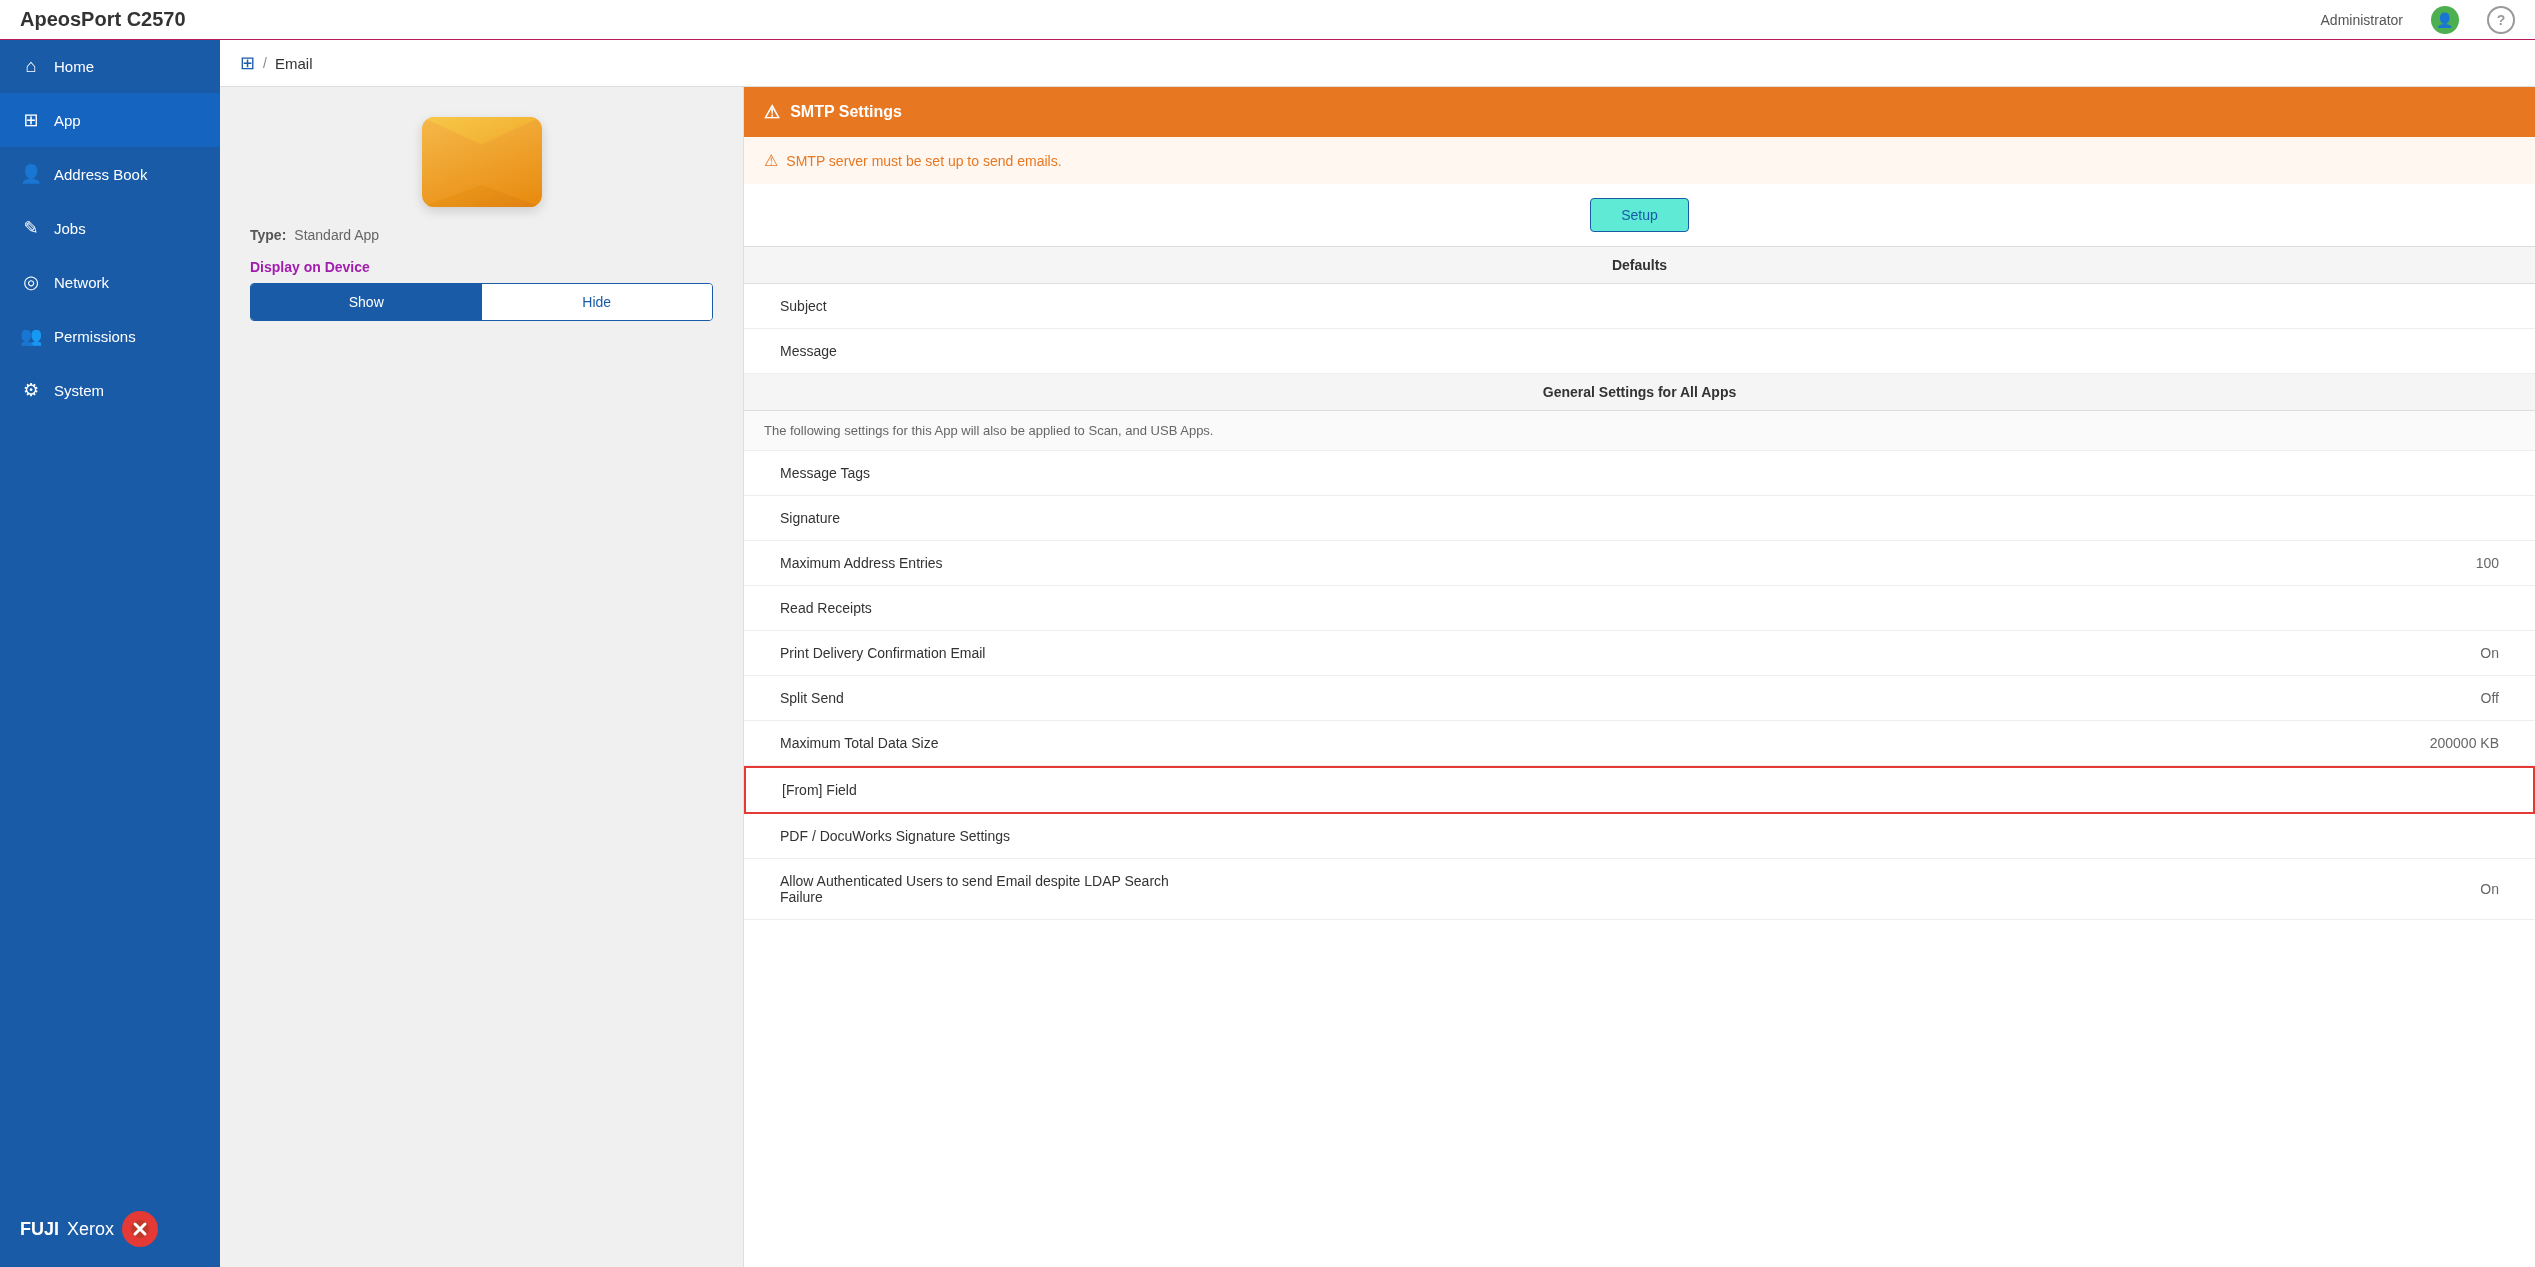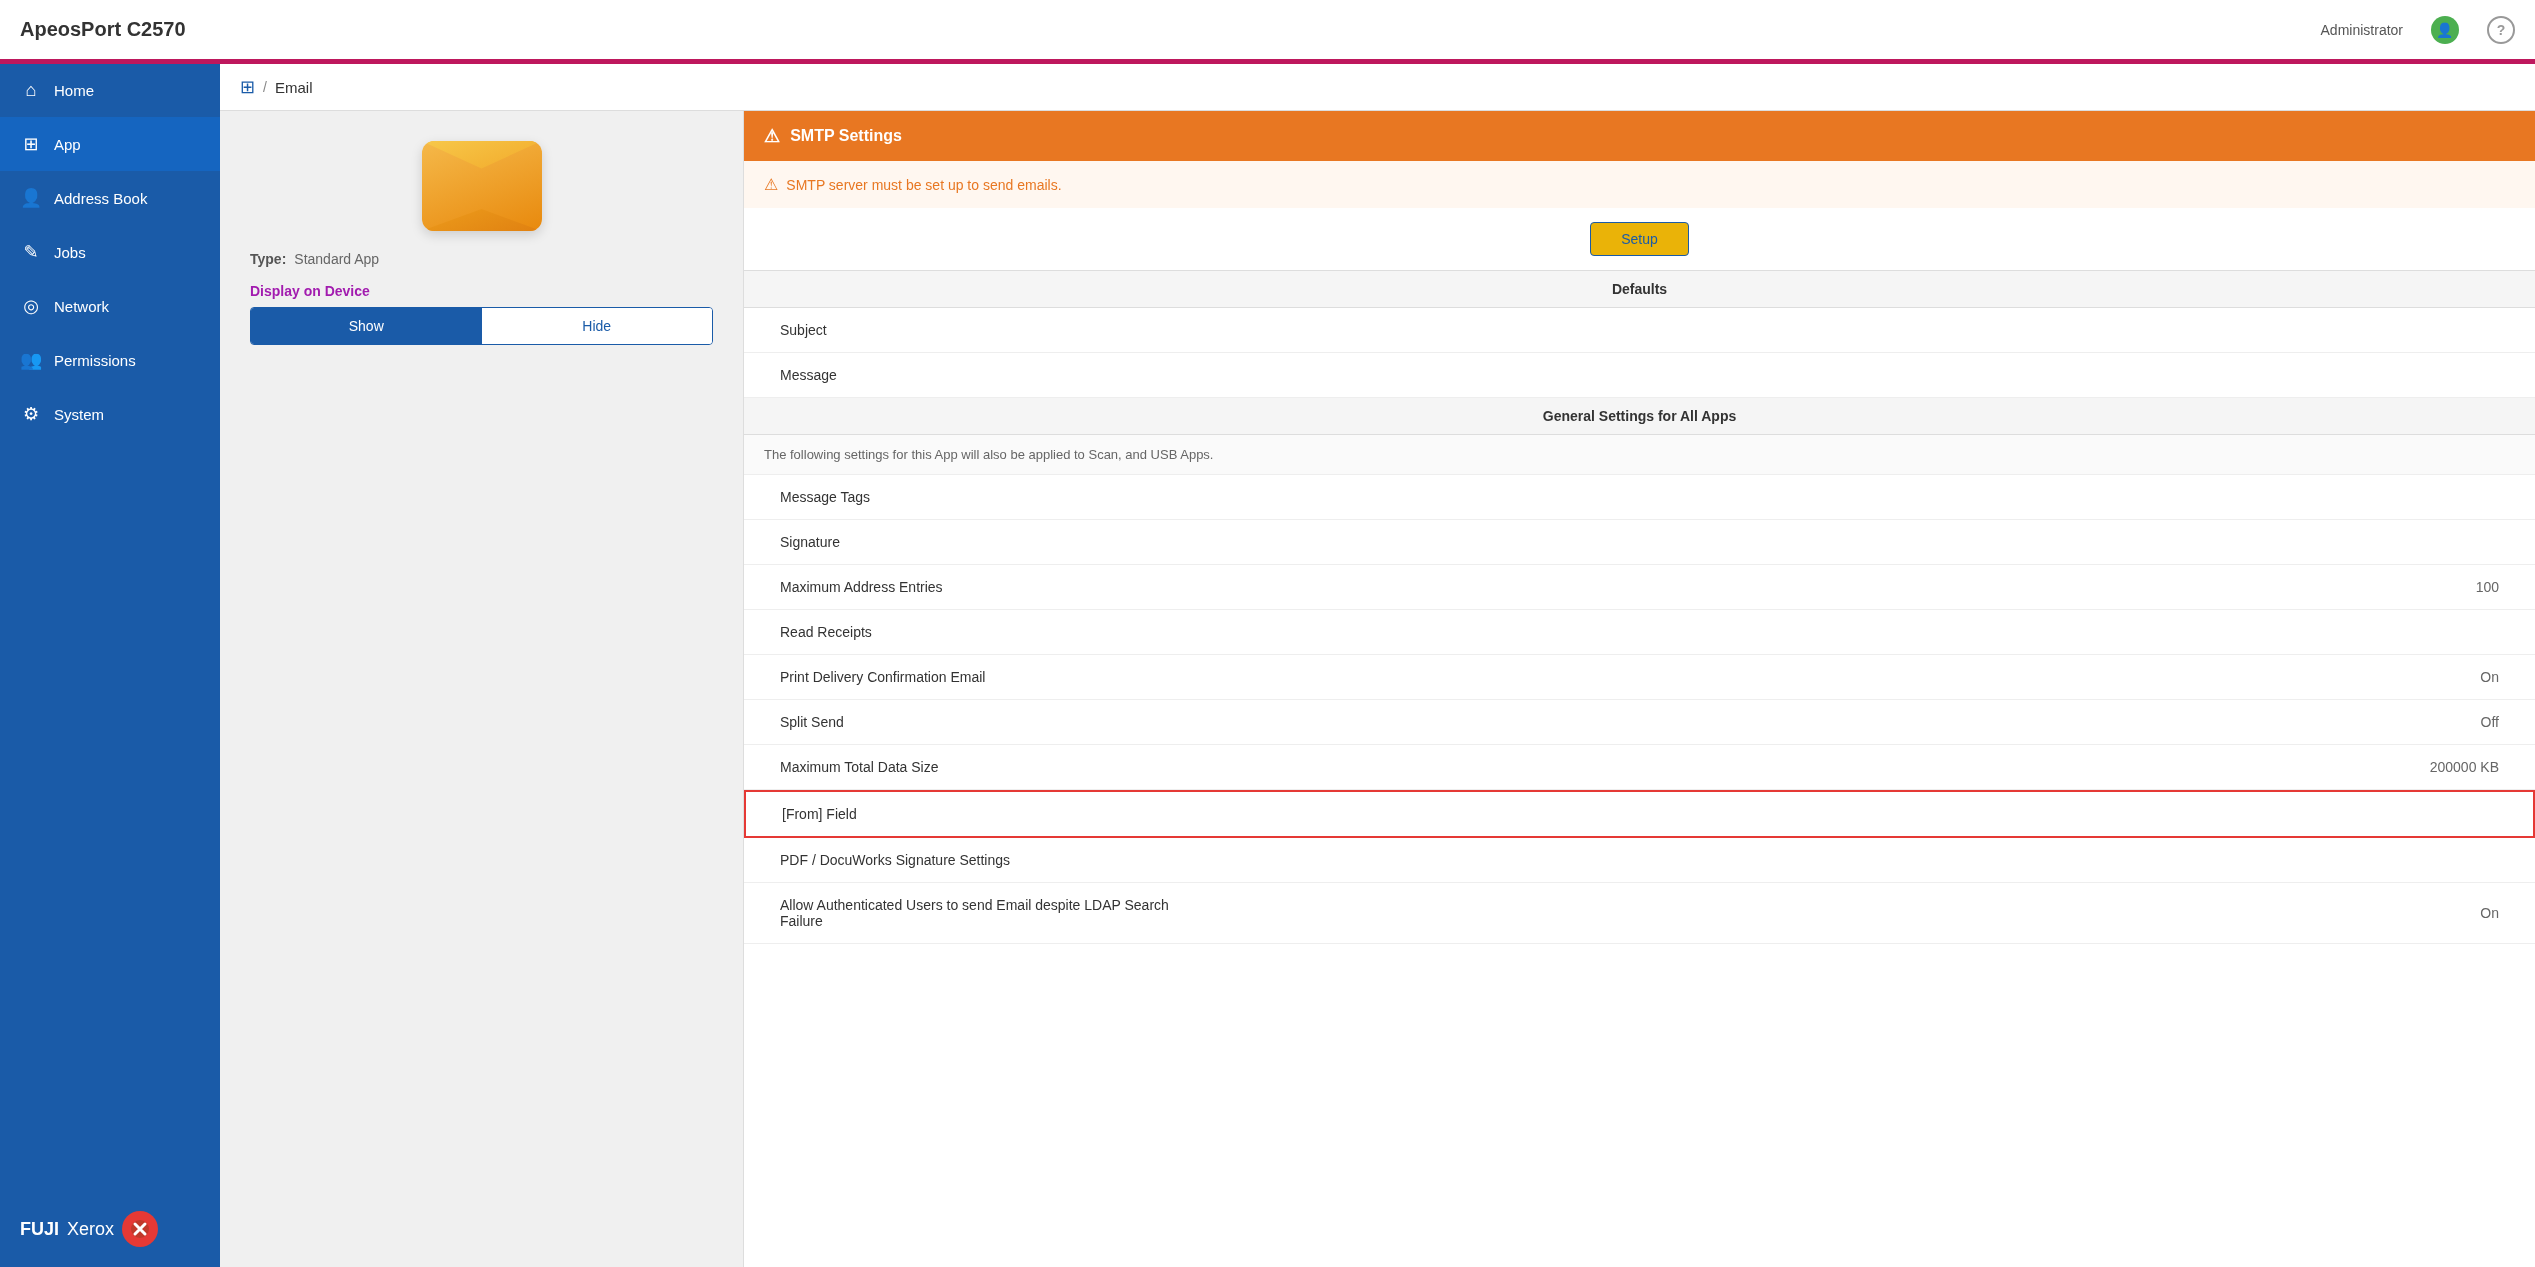--- a/index.html
+++ b/index.html
@@ -1,26 +1,26 @@
 <!DOCTYPE html>
 <html><head>
   <meta charset="utf-8">
   <style>
     * { box-sizing: border-box; margin: 0; padding: 0; }
     body { font-family: Arial, sans-serif; font-size: 14px; background: #f0f0f0; display: flex; flex-direction: column; height: 100vh; overflow: hidden; }
 
     
     .topbar {
       background: #fff;
-      height: 64px;
+      height: 40px;
       display: flex;
       align-items: center;
       justify-content: space-between;
       padding: 0 20px;
-      border-bottom: 5px solid #be185d;
+      border-bottom: 1px solid #be185d;
       flex-shrink: 0;
     }
     .topbar-title { font-size: 20px; font-weight: bold; color: #333; }
     .topbar-right { display: flex; align-items: center; gap: 28px; color: #555; font-size: 14px; }
     .topbar-right .icon-circle {
       width: 28px; height: 28px; border-radius: 50%; background: #4caf50; display: flex; align-items: center; justify-content: center; color: #fff; font-size: 14px;
     }
     .topbar-right .help-circle {
       width: 28px; height: 28px; border-radius: 50%; border: 2px solid #999; display: flex; align-items: center; justify-content: center; color: #999; font-size: 14px; font-weight: bold;
     }
@@ -106,21 +106,21 @@
       padding: 14px 20px;
       display: flex;
       align-items: center;
       gap: 10px;
       font-size: 16px;
       font-weight: 600;
     }
     .smtp-warning { background: #fff7f0; padding: 14px 20px; display: flex; align-items: center; gap: 8px; color: #e87722; font-size: 14px; }
     .smtp-setup { display: flex; justify-content: center; padding: 14px 20px; border-bottom: 1px solid #ddd; }
     .setup-btn {
-      padding: 8px 30px; border: 1px solid #1a5ba8; background: #eab308; color: #1a5ba8;
+      padding: 8px 30px; border: 1px solid #1a5ba8; background: #5eead4; color: #1a5ba8;
       border-radius: 4px; cursor: pointer; font-size: 14px;
     }
 
     .section-header {
       background: #f5f5f5;
       padding: 10px 20px;
       font-size: 14px;
       font-weight: 600;
       color: #333;
       border-bottom: 1px solid #ddd;

